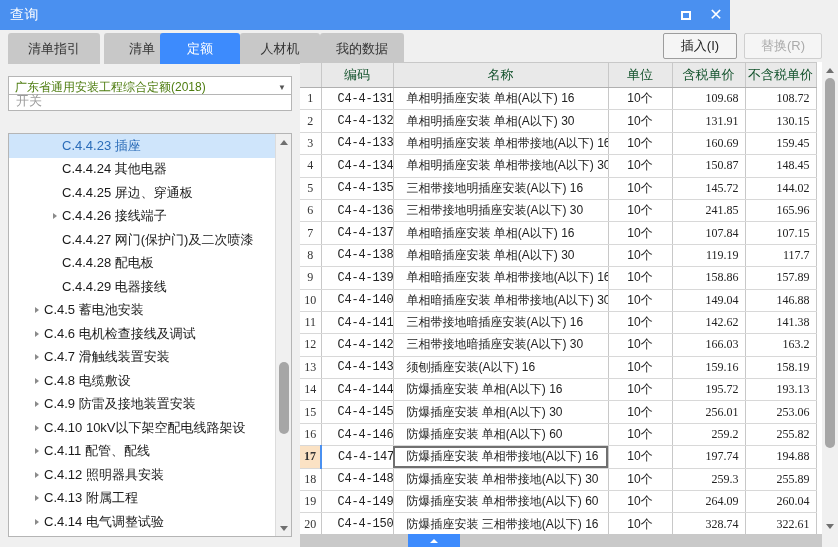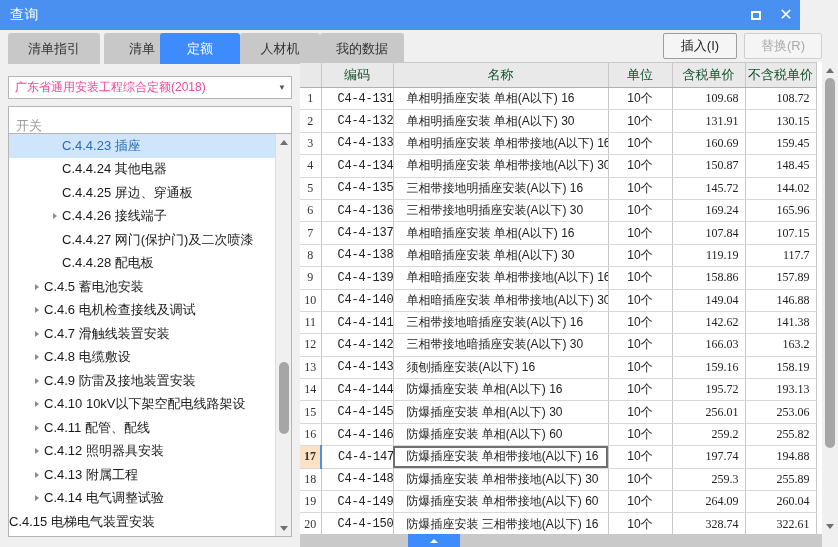--- a/index.html
+++ b/index.html
@@ -6,21 +6,21 @@
   body{
     width:838px;height:547px;overflow:hidden;
     font-family:"Liberation Sans","DejaVu Sans",sans-serif;
     font-size:12px;color:#222;background:#f0f0f0;
     -webkit-font-smoothing:none;
   }
   .app{position:relative;width:838px;height:547px;background:#f0f0f0;}
 
   
   .titlebar{
-    position:absolute;left:0;top:0;width:800px;height:30px;
+    position:absolute;left:0;top:0;width:730px;height:30px;
     background:#4a90f0;display:flex;align-items:center;
   }
   .title-text{
     color:#ffffff;font-size:14px;margin-left:10px;letter-spacing:0.5px;
   }
   .win-btns{position:absolute;right:6px;top:0;height:30px;display:flex;align-items:center;gap:14px;}
   .win-btn{color:#fff;font-size:13px;line-height:1;cursor:default;display:flex;align-items:center;justify-content:center;width:16px;height:16px;}
   .sq{width:10px;height:9px;border:2px solid #fff;box-sizing:border-box;}
   .xmark{font-size:16px;font-weight:bold;font-family:"DejaVu Sans",sans-serif;}
 
@@ -34,27 +34,27 @@
     cursor:default;
   }
   .tab.active{background:#3d8bfd;color:#fff;}
 
   
   .combo{
     position:absolute;left:8px;top:76px;width:284px;height:23px;
     background:#fff;border:1px solid #b5b5b5;box-sizing:border-box;
     display:flex;align-items:center;
   }
-  .combo-text{font-size:12px;margin-left:6px;color:#ec4899;flex:1;white-space:nowrap;overflow:hidden;}
+  .combo-text{font-size:12px;margin-left:6px;color:#4d7c0f;flex:1;white-space:nowrap;overflow:hidden;}
   .combo-arrow{width:18px;text-align:center;color:#555;font-size:8px;line-height:1;}
 
   .searchbox{
-    position:absolute;left:8px;top:106px;width:284px;height:40px;
+    position:absolute;left:8px;top:94px;width:284px;height:17px;
     background:#fff;border:1px solid #b5b5b5;box-sizing:border-box;
-    display:flex;align-items:center;
+    display:flex;align-items:flex-end;
   }
   .searchbox .ph{font-size:13px;margin-left:7px;color:#9b9b9b;}
 
   .treepanel{
     position:absolute;left:8px;top:133px;width:284px;height:404px;
     background:#fff;border:1px solid #b5b5b5;box-sizing:border-box;overflow:hidden;padding-left:40px;
   }
   .treelist{position:absolute;left:0;top:0;width:267px;}
   .trow{
     height:23.5px;display:flex;align-items:center;font-size:13px;color:#1a1a1a;
@@ -169,20 +169,24 @@
           <span class="arrow" style="margin-left: 44px;"></span>
           <span class="tw">C.4.4.26 接线端子</span>
         </div>
         <div class="trow">
           <span class="noarrow" style="margin-left: 44px;"></span>
           <span class="tw">C.4.4.27 网门(保护门)及二次喷漆</span>
         </div>
         <div class="trow">
           <span class="noarrow" style="margin-left: 44px;"></span>
           <span class="tw">C.4.4.28 配电板</span>
+        </div>
+        <div class="trow">
+          <span class="noarrow" style="margin-left: 44px;"></span>
+          <span class="tw">C.4.4.29 电器接线</span>
         </div>
         <div class="trow">
           <span class="arrow" style="margin-left: 26px;"></span>
           <span class="tw">C.4.5 蓄电池安装</span>
         </div>
         <div class="trow">
           <span class="arrow" style="margin-left: 26px;"></span>
           <span class="tw">C.4.6 电机检查接线及调试</span>
         </div>
         <div class="trow">
@@ -291,21 +295,21 @@
             <td class="nm">三相带接地明插座安装(A以下) 16</td>
             <td class="unit">10个</td>
             <td class="num">145.72</td>
             <td class="num">144.02</td>
           </tr>
           <tr>
             <td class="rn">6</td>
             <td class="code">C4-4-136</td>
             <td class="nm">三相带接地明插座安装(A以下) 30</td>
             <td class="unit">10个</td>
-            <td class="num">169.24</td>
+            <td class="num">241.85</td>
             <td class="num">165.96</td>
           </tr>
           <tr>
             <td class="rn">7</td>
             <td class="code">C4-4-137</td>
             <td class="nm">单相暗插座安装  单相(A以下) 16</td>
             <td class="unit">10个</td>
             <td class="num">107.84</td>
             <td class="num">107.15</td>
           </tr>

